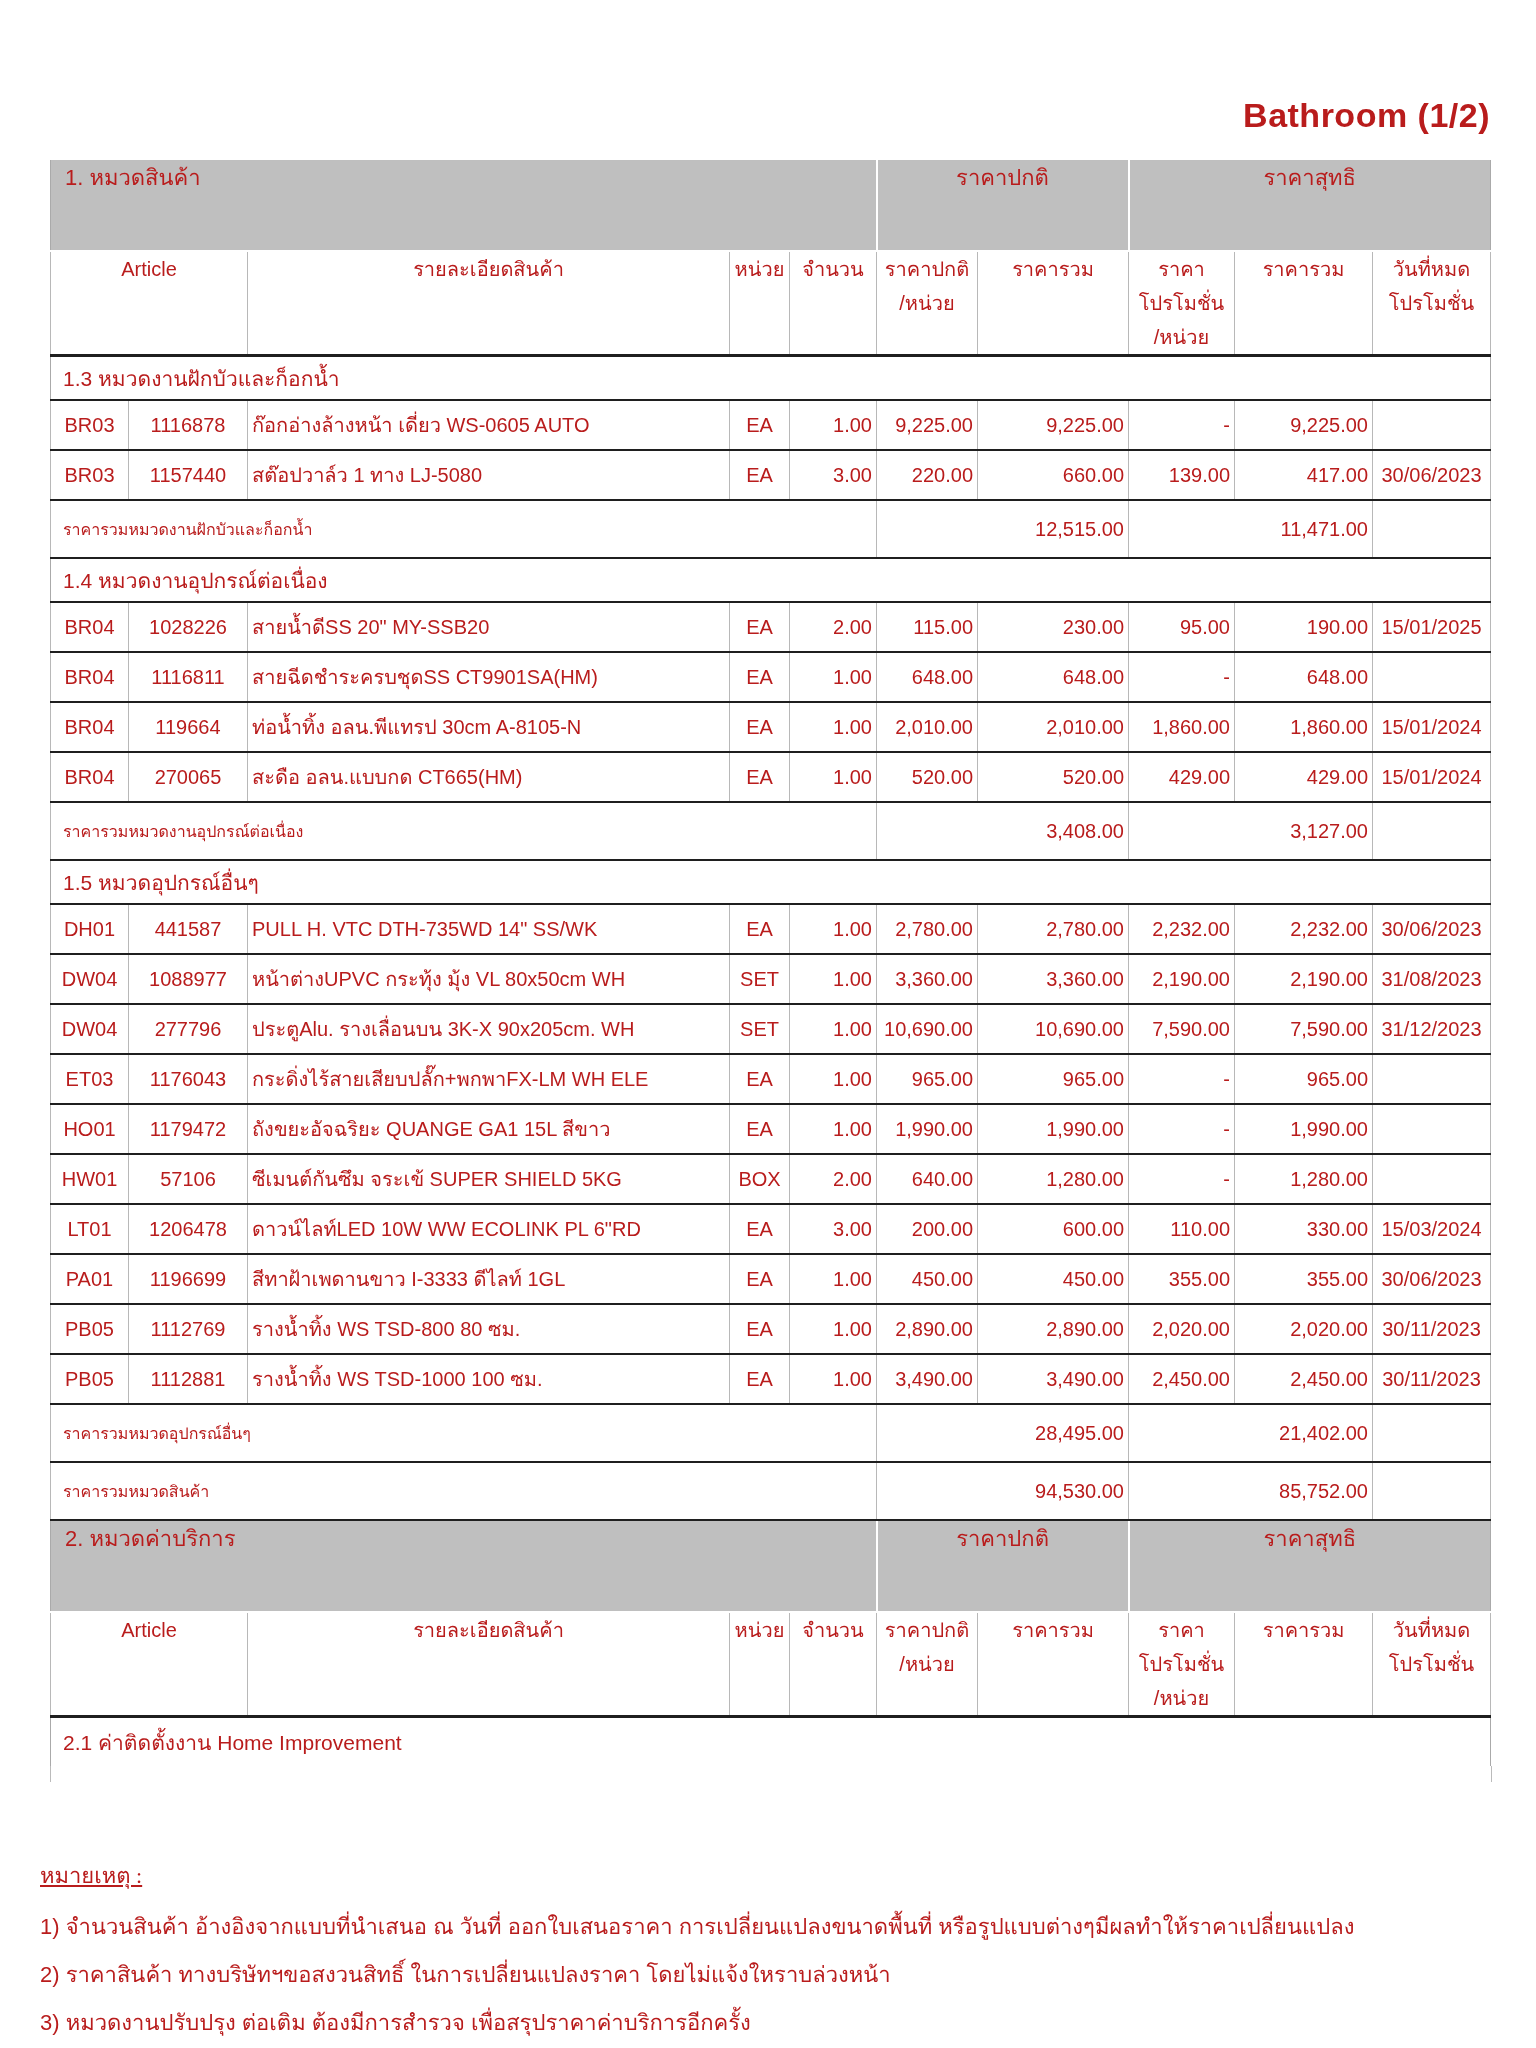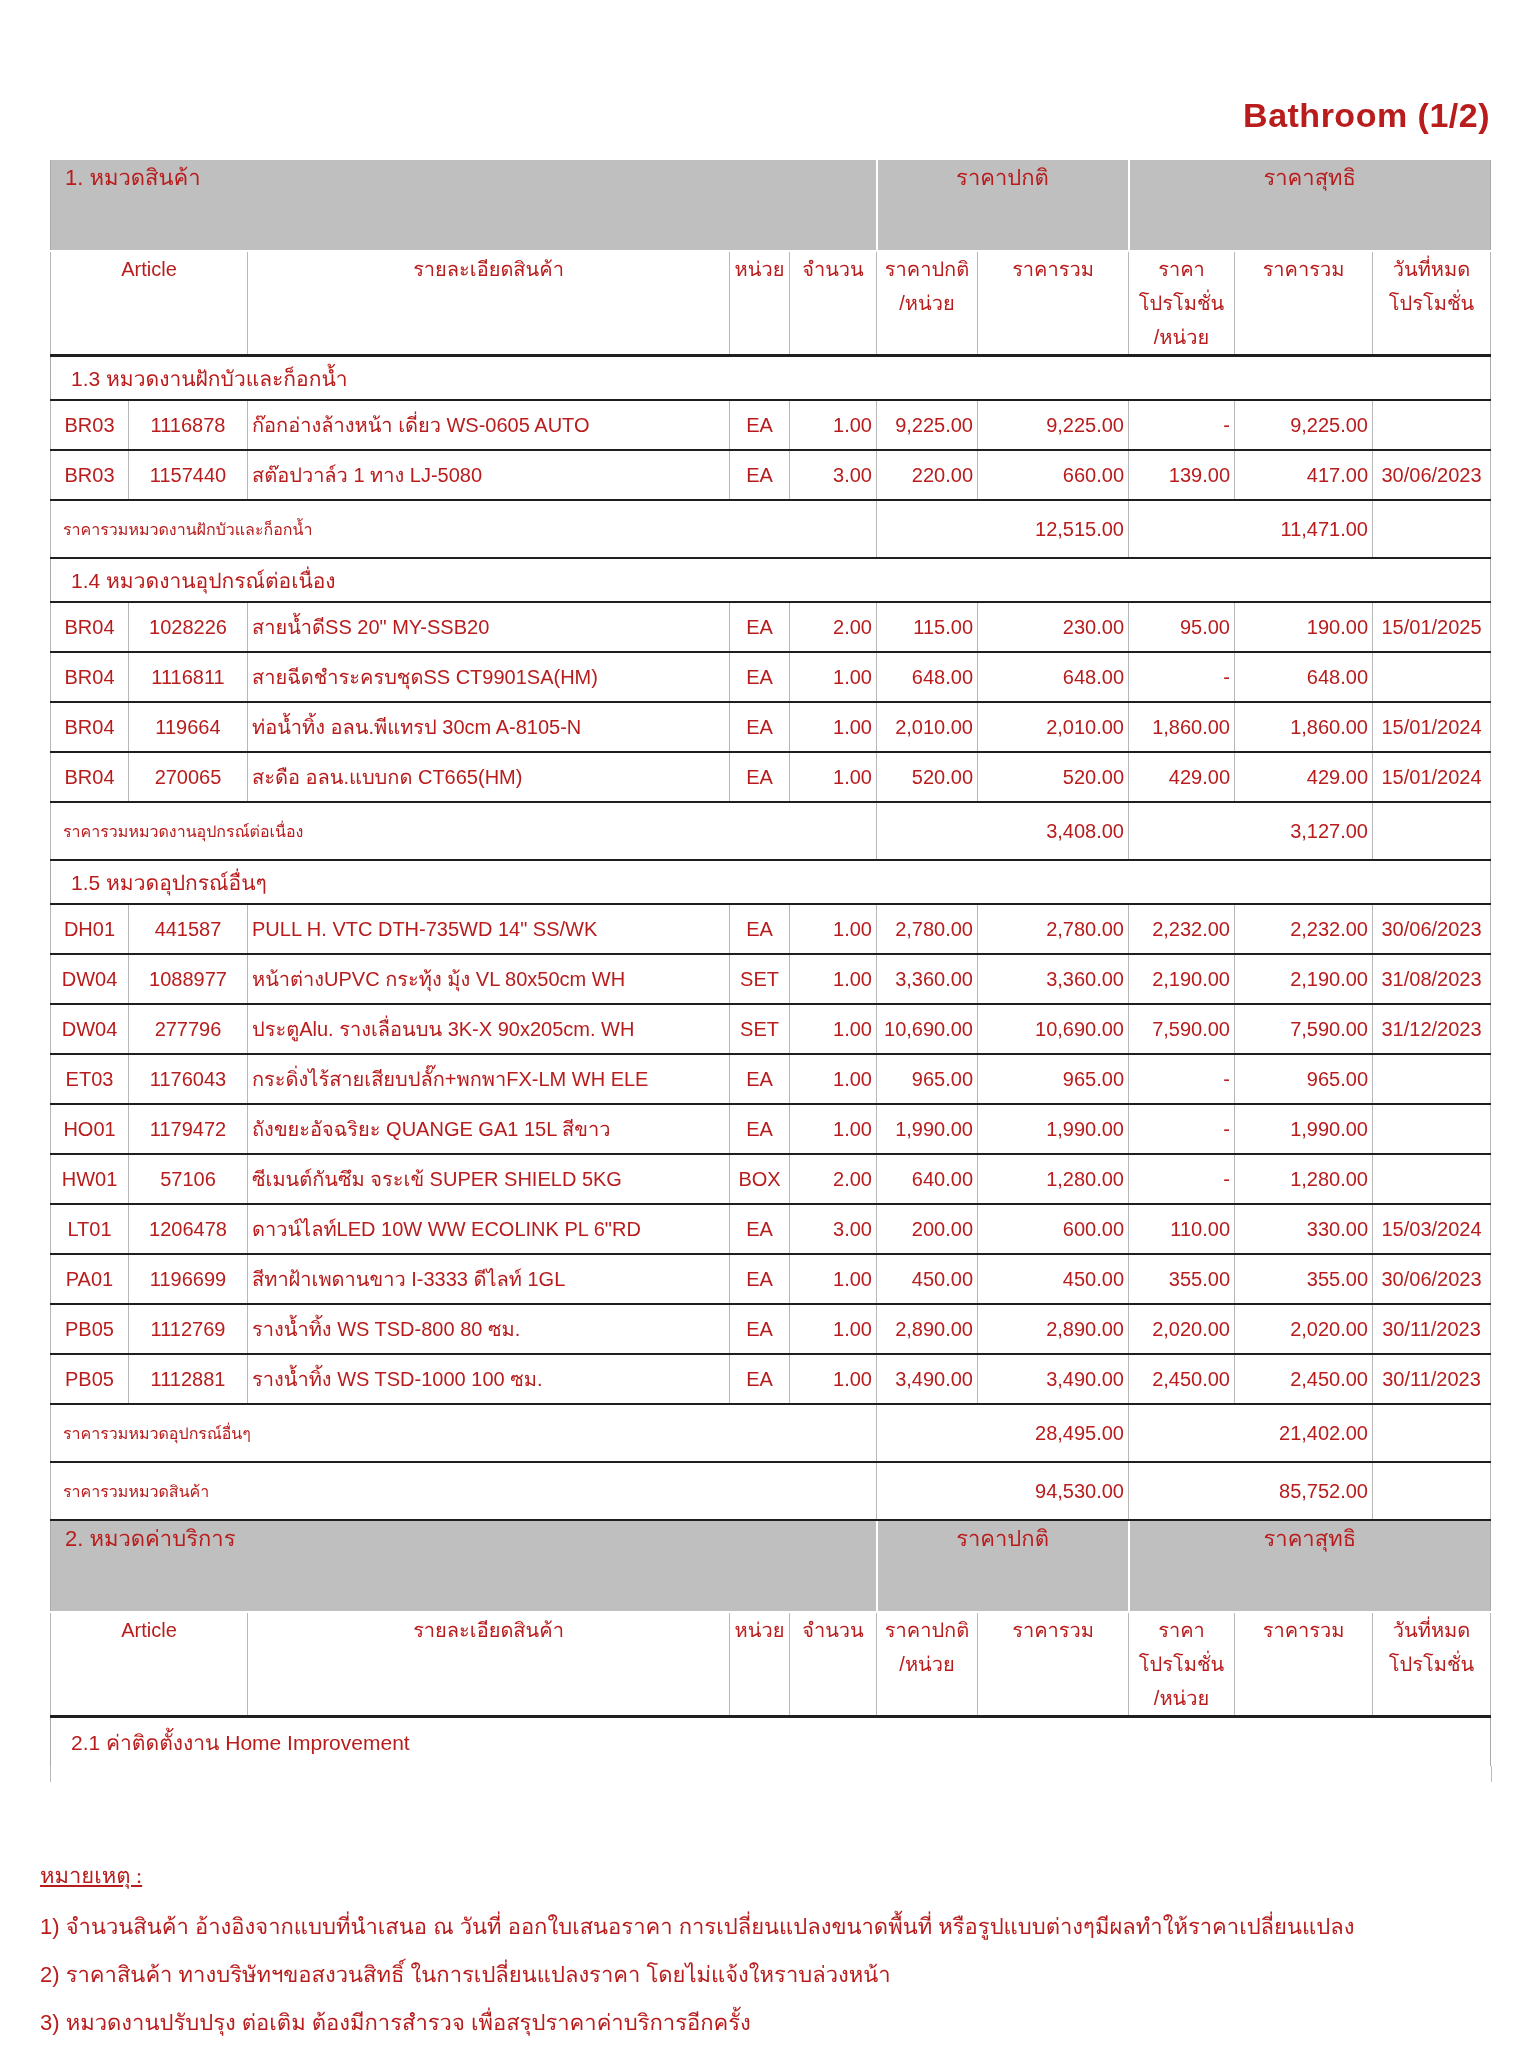--- a/index.html
+++ b/index.html
@@ -49,21 +49,21 @@
     border:1px solid #b8b8b8;
     border-bottom:3px solid #1f1f1f;
     background:#ffffff;
   }
   
   tr.sec td{
     border-top:2px solid #1f1f1f;
     border-bottom:2px solid #1f1f1f;
     height:42px;
     text-align:left;
-    padding-left:20px;
+    padding-left:12px;
     font-size:21px;
   }
   tr.sec.sec-open td{border-bottom:none;height:48px;}
   
   tr.item td{
     border:1px solid #b8b8b8;
     border-top:2px solid #1f1f1f;
     border-bottom:2px solid #1f1f1f;
     height:48px;
   }

